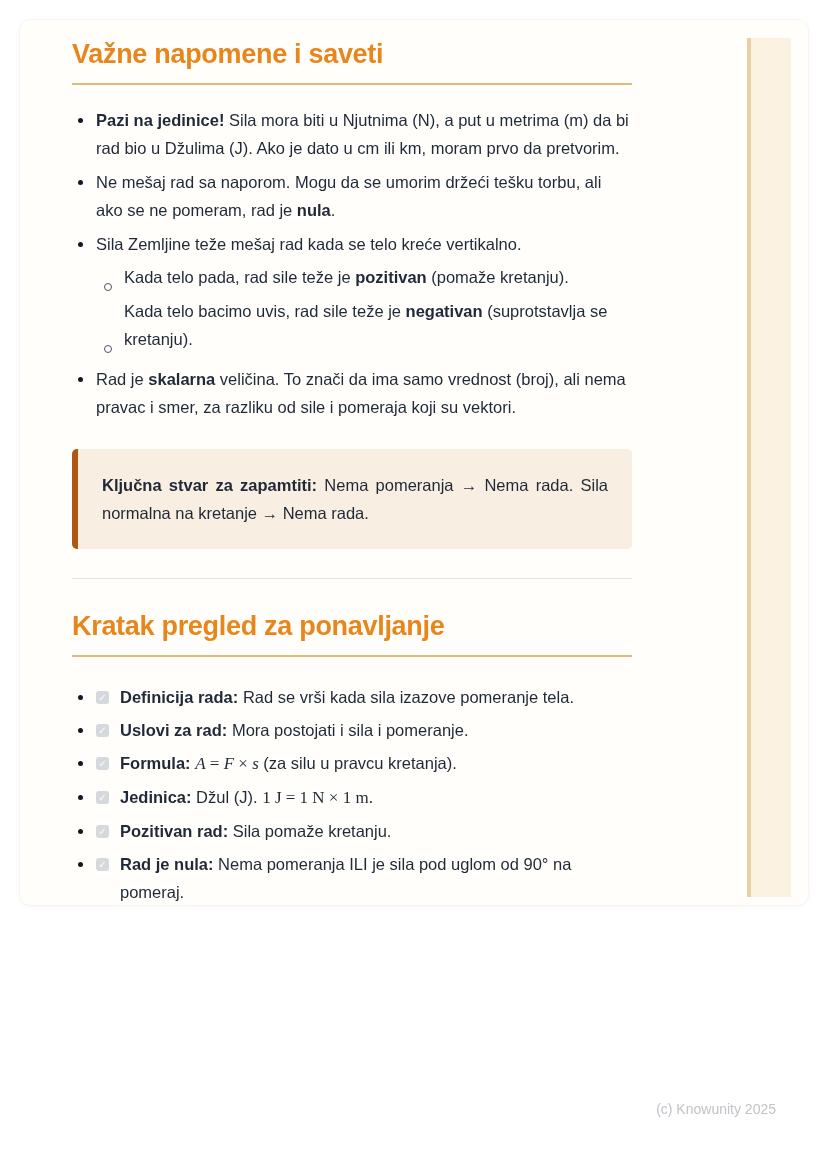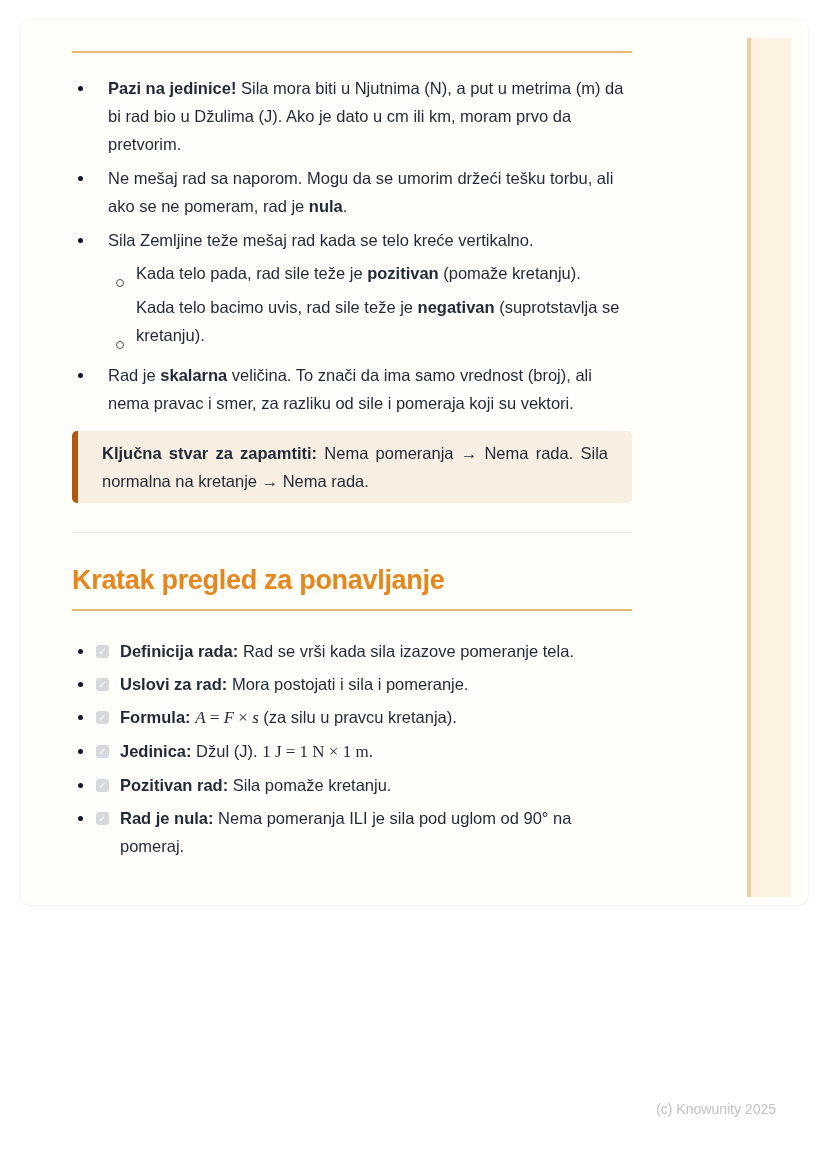--- a/index.html
+++ b/index.html
@@ -22,39 +22,39 @@
     border-left:4px solid var(--stripe-border,#eacfa3);
   }
   .content{width:560px;margin-left:52px;padding-top:18px;position:relative;}
   h1.heading{
     margin:0;font-size:27px;line-height:32px;font-weight:700;
     letter-spacing:-0.3px;color:var(--heading,#e8861c);
   }
   .h-underline{height:2px;background:var(--heading-underline,#e3b97b);margin-top:13px;}
   ul{list-style:none;margin:0;padding:0;}
   ul.bullets{margin-top:21px;}
-  .bullets>li{display:flex;margin-bottom:6px;gap:12px;}
+  .bullets>li{display:flex;margin-bottom:6px;}
   .txt{margin:0;font-size:16.5px;line-height:28px;color:var(--text,#1f2937);}
   .mk-disc{
     flex:none;width:5px;height:5px;border-radius:50%;
     background:#111827;margin:12px 13px 0 6px;
   }
   .mk-circle{
     flex:none;width:6px;height:6px;border-radius:50%;
     border:1.2px solid #4b5563;background:transparent;margin:10px 12px 0 8px;
   }
   .li-body{flex:1;min-width:0;}
   ul.sub{margin-top:5px;}
   ul.sub>li{display:flex;margin-bottom:6px;align-items:flex-end;}
   .callout{
-    margin-top:14px;
+    margin-top:28px;
     background:var(--callout-bg,#f8eee1);
     border-left:6px solid var(--callout-border,#ae5714);
     border-radius:5px;
-    padding:8px 24px;
+    padding:22px 24px;
   }
   .callout .txt{text-align:justify;}
   hr.divider{
     border:none;height:1px;background:var(--divider,#e8e7e2);
     margin:29px 0 31px 0;
   }
   ul.checklist{margin-top:26px;}
   .checklist>li{display:flex;margin-bottom:5px;}
   .checkbox{
     flex:none;width:13px;height:13px;border-radius:3px;
@@ -77,20 +77,21 @@
   }
 </style>
 </head>
 <body>
 
 <div class="card">
   <div class="stripe"></div>
   <div class="content">
 
     <section>
+      <h1 class="heading">Važne napomene i saveti</h1>
       <div class="h-underline"></div>
 
       <ul class="bullets">
         <li>
           <span class="mk-disc"></span>
           <div class="li-body">
             <p class="txt"><span class="b">Pazi na jedinice!</span><span> Sila mora biti u Njutnima (N), a put u metrima (m) da bi rad bio u Džulima (J). Ako je dato u cm ili km, moram prvo da pretvorim.</span></p>
           </div>
         </li>
         <li>

